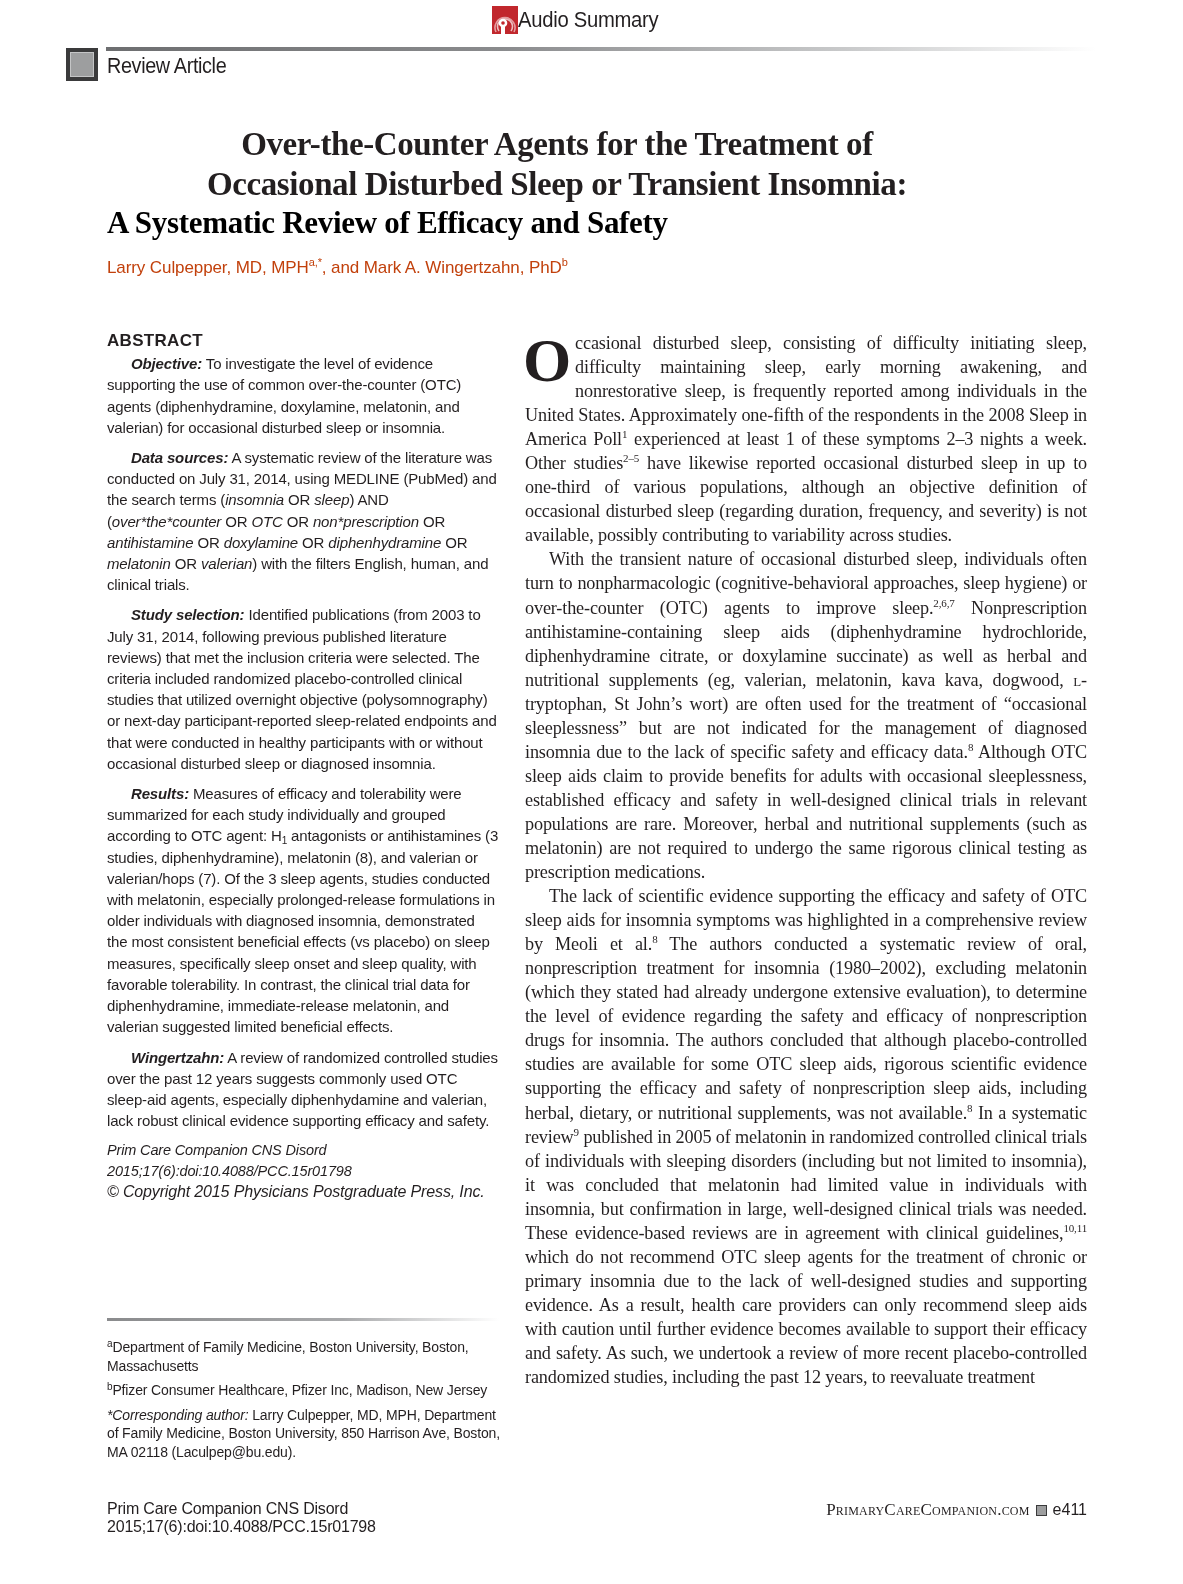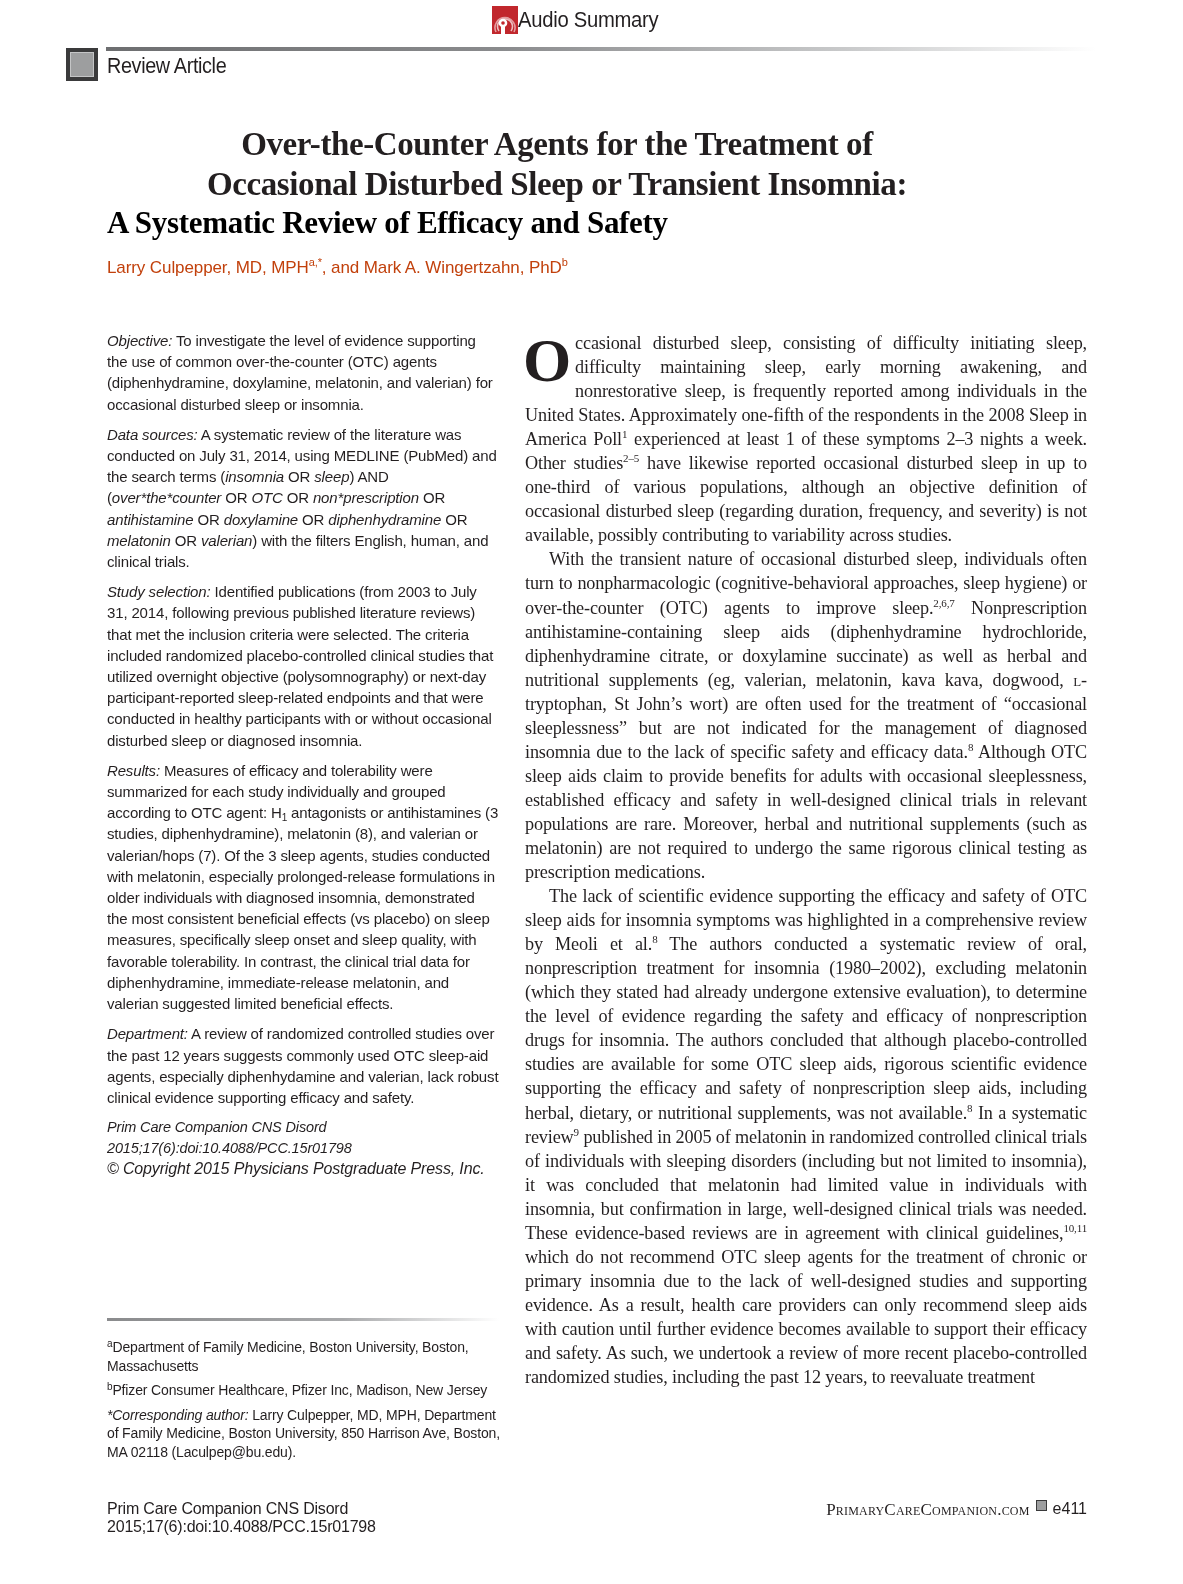--- a/index.html
+++ b/index.html
@@ -17,42 +17,42 @@
   .section-label { position: absolute; left: 107px; top: 53px; font-size: 22px; color: #231f20; letter-spacing: -0.4px; transform: scaleX(0.9); transform-origin: left top; }
 
   .title { position: absolute; left: 107px; top: 124px; width: 900px; font-family: "Liberation Serif", serif; font-weight: bold; font-size: 33px; line-height: 40px; color: #231f20; letter-spacing: -0.4px; text-align: center; }
   .subtitle { position: absolute; left: 107px; top: 204px; font-family: "Liberation Serif", serif; font-size: 31px; line-height: 38px; color: #000000; letter-spacing: -0.3px; }
   .authors { position: absolute; left: 107px; top: 258px; font-size: 17px; color: #c2410c; letter-spacing: -0.1px; }
   .authors sup { font-size: 11px; vertical-align: 7px; line-height: 0; }
 
   .abstract { position: absolute; left: 107px; top: 330px; width: 392px; font-size: 15px; line-height: 21.2px; color: #231f20; letter-spacing: -0.15px; }
   .abstract-heading { font-weight: bold; font-size: 17px; letter-spacing: 0.3px; margin-bottom: 2px; }
   .abs-para { margin-bottom: 9px; }
-  .abs-para .lbl { font-weight: normal; font-style: italic; }
+  .abs-para .lbl { font-weight: bold; font-style: italic; margin-left: 24px; }
   .abs-para i { }
   .abs-para sub { font-size: 10px; vertical-align: -3px; line-height: 0; }
   .citation { font-style: italic; font-size: 14.5px; line-height: 21px; }
   .copyright { font-style: italic; font-size: 16px; line-height: 20px; }
 
   .fn-rule { position: absolute; left: 107px; top: 1318px; width: 392px; height: 3px;
     background: linear-gradient(to right, #8a8b8d 0%, #a8a9ab 60%, #ffffff 100%); }
   .footnotes { position: absolute; left: 107px; top: 1338px; width: 395px; font-size: 14px; line-height: 18.5px; color: #231f20; letter-spacing: -0.15px; }
   .footnotes p { margin-bottom: 6px; }
   .footnotes sup { font-size: 10px; vertical-align: 5px; line-height: 0; }
   .footnotes i { font-style: italic; }
 
   .body-col { position: absolute; left: 525px; top: 331px; width: 562px; font-family: "Liberation Serif", serif; font-size: 18.2px; line-height: 24.05px; color: #231f20; text-align: justify; letter-spacing: -0.15px; }
   .body-col p { text-indent: 24px; }
   .body-col p.first { text-indent: 0; }
   .dropcap { float: left; font-family: "Liberation Serif", serif; font-weight: bold; font-size: 62px; line-height: 50px; margin: 4px 4px 0 -2px; color: #231f20; }
   .body-col sup { font-size: 11px; vertical-align: 7px; line-height: 0; }
   .smallcaps { font-variant: small-caps; }
 
   .footer-left { position: absolute; left: 107px; top: 1500px; font-size: 16px; line-height: 18px; color: #231f20; letter-spacing: -0.2px; }
-  .footer-right { position: absolute; right: 96px; top: 1500px; display: flex; align-items: flex-start; gap: 6px; font-size: 16px; color: #231f20; }
+  .footer-right { position: absolute; right: 96px; top: 1500px; display: flex; align-items: center; gap: 6px; font-size: 16px; color: #231f20; }
   .footer-site { font-family: "Liberation Serif", serif; font-variant: small-caps; font-size: 17px; letter-spacing: 0.2px; }
   .footer-square { width: 11px; height: 11px; background: #9d9e9f; border: 1px solid #3a3a3b; display: inline-block; }
 </style>
 </head>
 <body>
 
 <div class="audio-summary">
   <svg class="audio-icon" viewBox="0 0 26 28">
     <rect x="0" y="0" width="26" height="28" fill="#c1272d"></rect>
     <path d="M4 26 A10 10 0 1 1 22 26" fill="none" stroke="#fff" stroke-width="1.6" opacity="0.55"></path>
@@ -73,39 +73,40 @@
 <h1 class="title">
   <span>Over-the-Counter Agents for the Treatment of</span><br>
   <span>Occasional Disturbed Sleep or Transient Insomnia:</span>
 </h1>
 <h2 class="subtitle">A Systematic Review of Efficacy and Safety</h2>
 <div class="authors">
   <span>Larry Culpepper, MD, MPH</span><sup>a,*</sup><span>, and </span><span>Mark A. Wingertzahn, PhD</span><sup>b</sup>
 </div>
 
 <div class="abstract">
+  <div class="abstract-heading">ABSTRACT</div>
 
   <p class="abs-para">
     <span class="lbl">Objective:</span><span> To investigate the level of evidence supporting the use of common over-the-counter (OTC) agents (diphenhydramine, doxylamine, melatonin, and valerian) for occasional disturbed sleep or insomnia.</span>
   </p>
 
   <p class="abs-para">
     <span class="lbl">Data sources:</span><span> A systematic review of the literature was conducted on July 31, 2014, using MEDLINE (PubMed) and the search terms (</span><i>insomnia</i><span> OR </span><i>sleep</i><span>) AND (</span><i>over*the*counter</i><span> OR </span><i>OTC</i><span> OR </span><i>non*prescription</i><span> OR </span><i>antihistamine</i><span> OR </span><i>doxylamine</i><span> OR </span><i>diphenhydramine</i><span> OR </span><i>melatonin</i><span> OR </span><i>valerian</i><span>) with the filters English, human, and clinical trials.</span>
   </p>
 
   <p class="abs-para">
     <span class="lbl">Study selection:</span><span> Identified publications (from 2003 to July 31, 2014, following previous published literature reviews) that met the inclusion criteria were selected. The criteria included randomized placebo-controlled clinical studies that utilized overnight objective (polysomnography) or next-day participant-reported sleep-related endpoints and that were conducted in healthy participants with or without occasional disturbed sleep or diagnosed insomnia.</span>
   </p>
 
   <p class="abs-para">
     <span class="lbl">Results:</span><span> Measures of efficacy and tolerability were summarized for each study individually and grouped according to OTC agent: H</span><sub>1</sub><span> antagonists or antihistamines (3 studies, diphenhydramine), melatonin (8), and valerian or valerian/hops (7). Of the 3 sleep agents, studies conducted with melatonin, especially prolonged-release formulations in older individuals with diagnosed insomnia, demonstrated the most consistent beneficial effects (vs placebo) on sleep measures, specifically sleep onset and sleep quality, with favorable tolerability. In contrast, the clinical trial data for diphenhydramine, immediate-release melatonin, and valerian suggested limited beneficial effects.</span>
   </p>
 
   <p class="abs-para">
-    <span class="lbl">Department:</span><span> A review of randomized controlled studies over the past 12 years suggests commonly used OTC sleep-aid agents, especially diphenhydamine and valerian, lack robust clinical evidence supporting efficacy and safety.</span>
+    <span class="lbl">Wingertzahn:</span><span> A review of randomized controlled studies over the past 12 years suggests commonly used OTC sleep-aid agents, especially diphenhydamine and valerian, lack robust clinical evidence supporting efficacy and safety.</span>
   </p>
 
   <div class="citation">
     <div>Prim Care Companion CNS Disord</div>
     <div>2015;17(6):doi:10.4088/PCC.15r01798</div>
   </div>
   <div class="copyright">© Copyright 2015 Physicians Postgraduate Press, Inc.</div>
 </div>
 
 <div class="fn-rule"></div>

